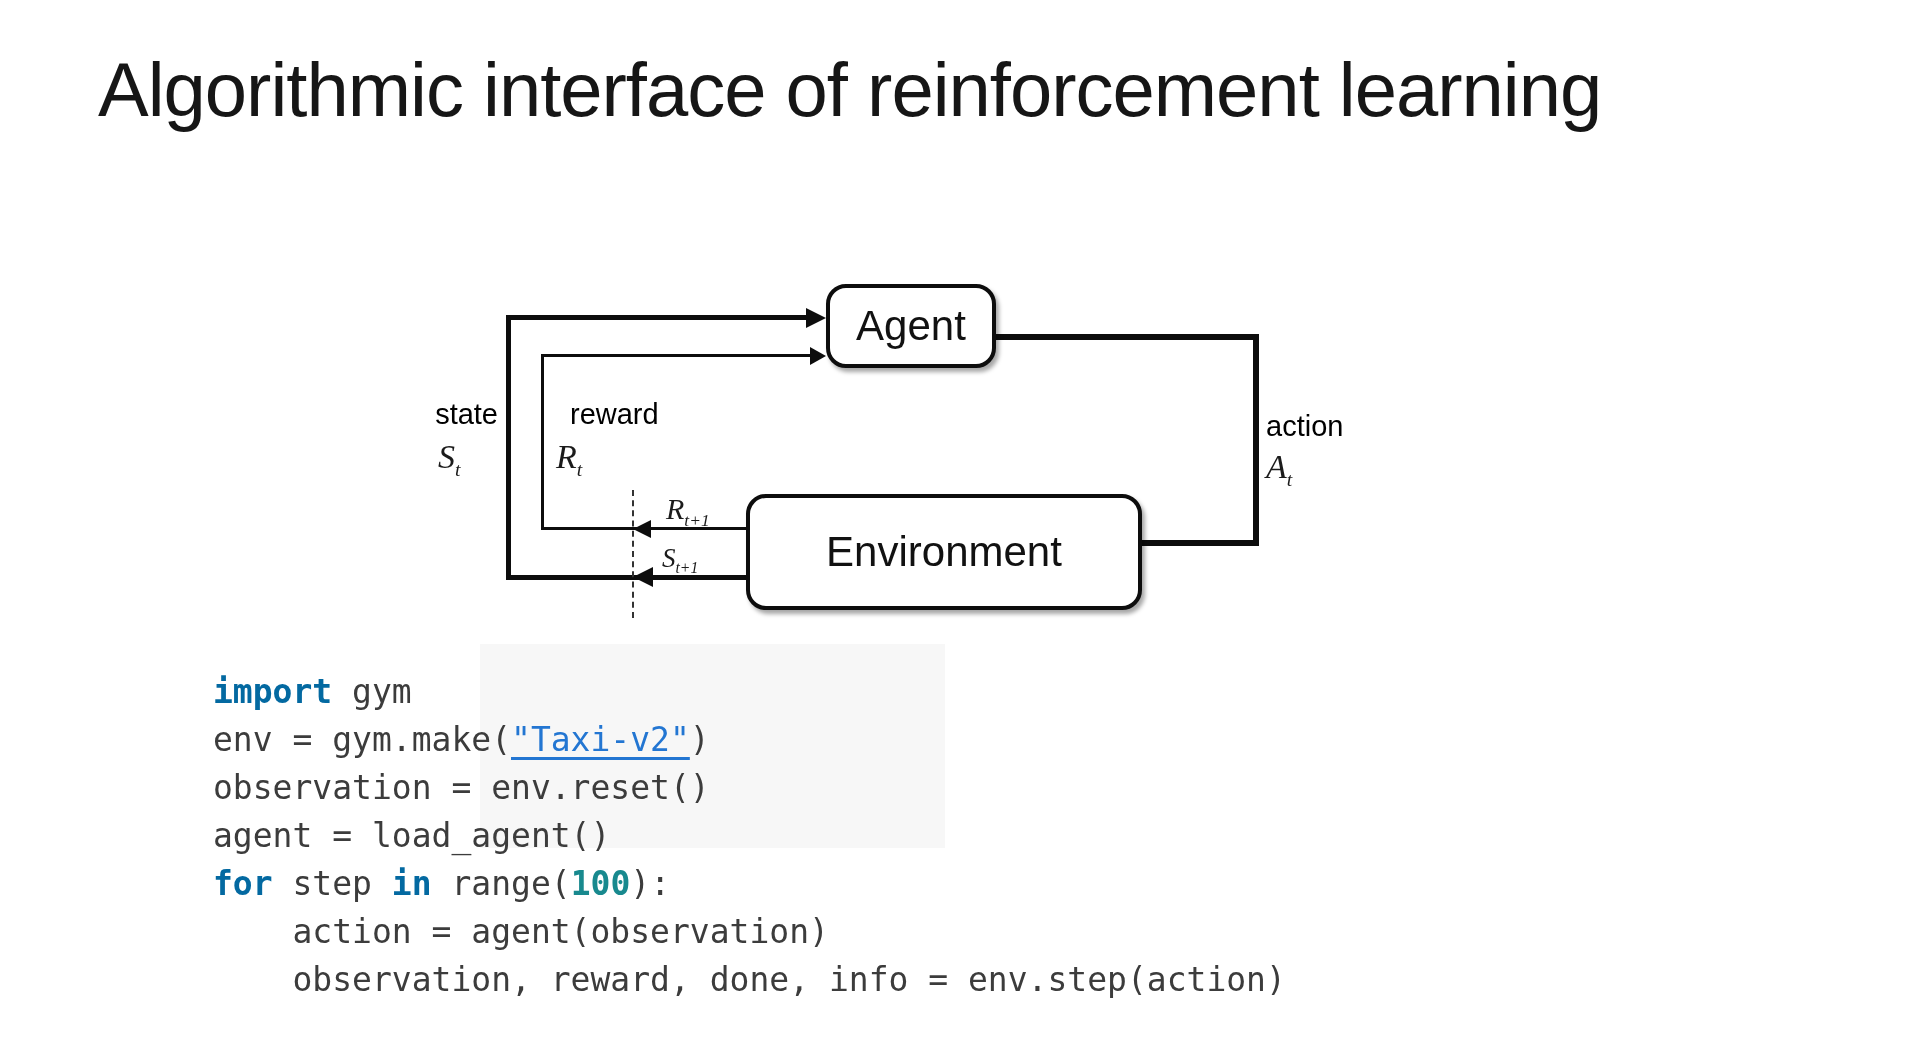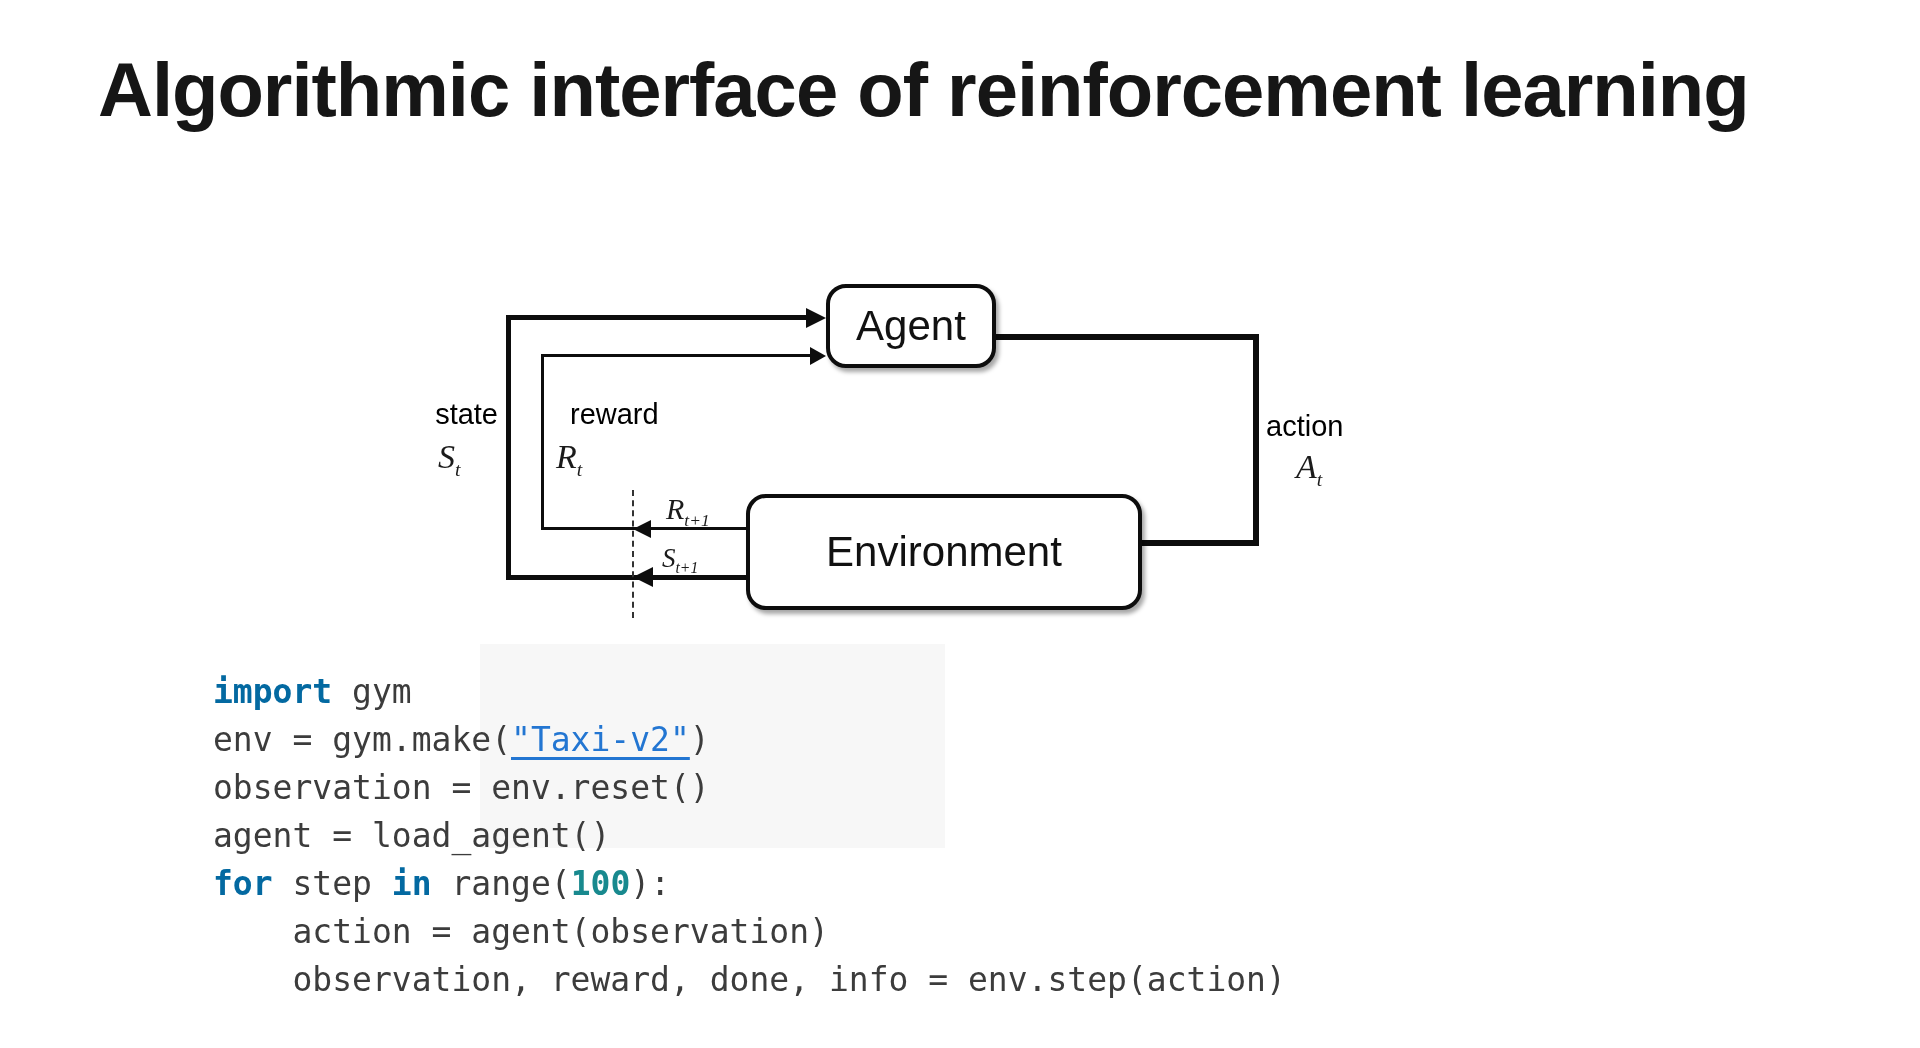--- a/index.html
+++ b/index.html
@@ -2,21 +2,21 @@
 <html><head>
 <meta charset="utf-8">
 <style>
   * { margin: 0; padding: 0; box-sizing: border-box; }
   html, body { width: 1920px; height: 1048px; background: #ffffff; overflow: hidden;
                font-family: "Liberation Sans", sans-serif; }
   .abs { position: absolute; }
 
   
   .slide-title { left: 98px; top: 46px; width: 1820px;
-                 font-size: 76px; font-weight: 700; color: #161616; letter-spacing: -1px; }
+                 font-size: 76px; font-weight: 400; color: #161616; letter-spacing: -1px; }
 
   
   .node { border: 4px solid #0d0d0d; border-radius: 20px; background: #ffffff;
           display: flex; align-items: center; justify-content: center;
           color: #111; box-shadow: 3px 4px 4px rgba(0,0,0,0.35); z-index: 3; }
   .node-agent { left: 826px; top: 284px; width: 170px; height: 84px; font-size: 42px; }
   .node-env   { left: 746px; top: 494px; width: 396px; height: 116px; font-size: 42px; }
 
   
   .hline, .vline { background: #0d0d0d; z-index: 1; }
@@ -49,21 +49,21 @@
   .dlabel { color: #000000; font-size: 29px; z-index: 3; }
   .math { font-family: "Liberation Serif", serif; font-style: italic; color: #1b1b1b; z-index: 3; }
   .math sub { font-size: 0.58em; font-style: italic; }
   .lbl-state  { left: 408px; top: 398px; width: 90px; text-align: right; }
   .sym-state  { left: 438px; top: 438px; font-size: 34px; }
   .lbl-reward { left: 554px; top: 398px; margin-left: 16px; }
   .sym-reward { left: 556px; top: 438px; font-size: 34px; }
   .sym-rnext  { left: 666px; top: 492px; font-size: 30px; }
   .sym-snext  { left: 662px; top: 543px; font-size: 27px; }
   .lbl-action { left: 1266px; top: 410px; }
-  .sym-action { left: 1266px; top: 448px; font-size: 34px; margin-left: 30px; }
+  .sym-action { left: 1266px; top: 448px; font-size: 34px; }
 
   
   .code-bg { left: 480px; top: 644px; width: 465px; height: 204px; background: #f7f7f7; z-index: 0; }
   .code-block { left: 213px; top: 668px; z-index: 4;
                 font-family: "DejaVu Sans Mono", monospace; font-size: 33px; line-height: 48px;
                 color: #3c3c3c; white-space: pre; }
   .tok-kw  { font-weight: bold; color: #0369a1; }
   .tok-num { font-weight: bold; margin-top: 20px; }
   .tok-link { text-decoration: underline; text-underline-offset: 6px; cursor: pointer; }
 </style>

